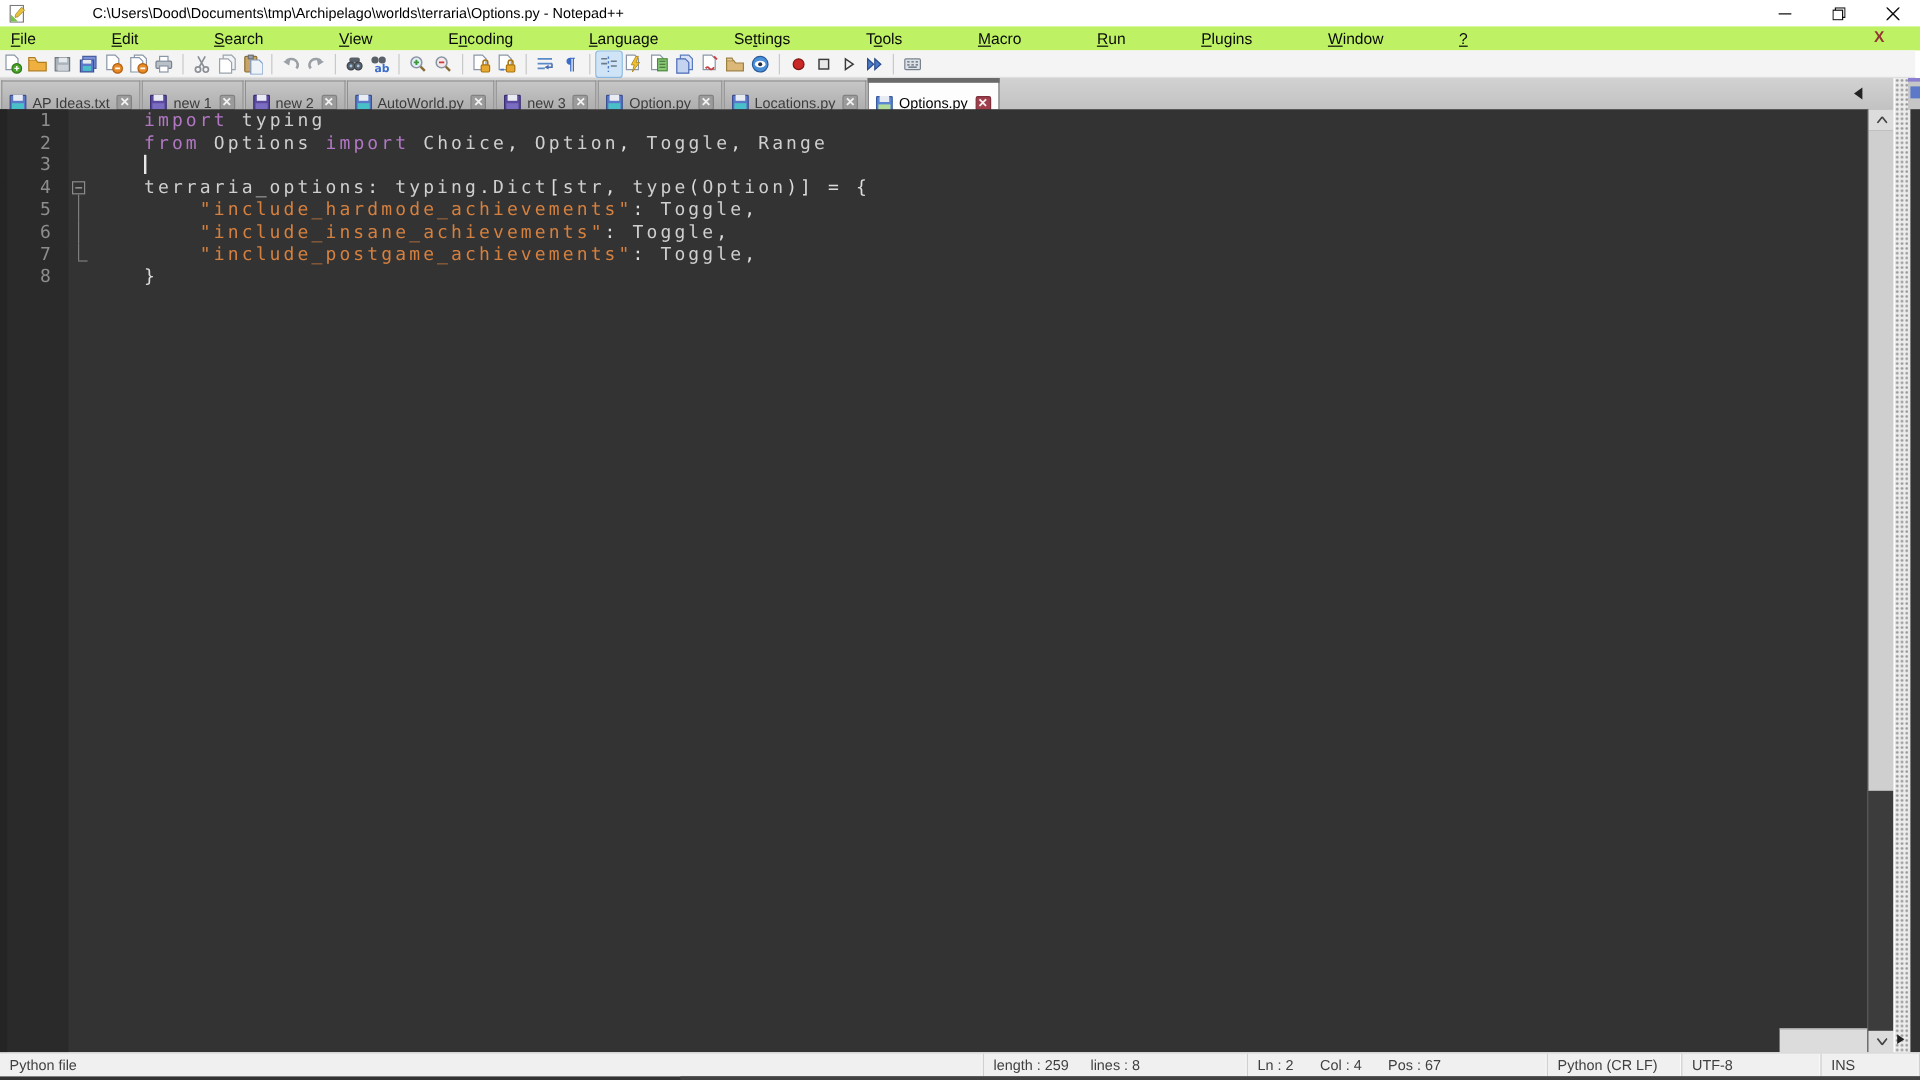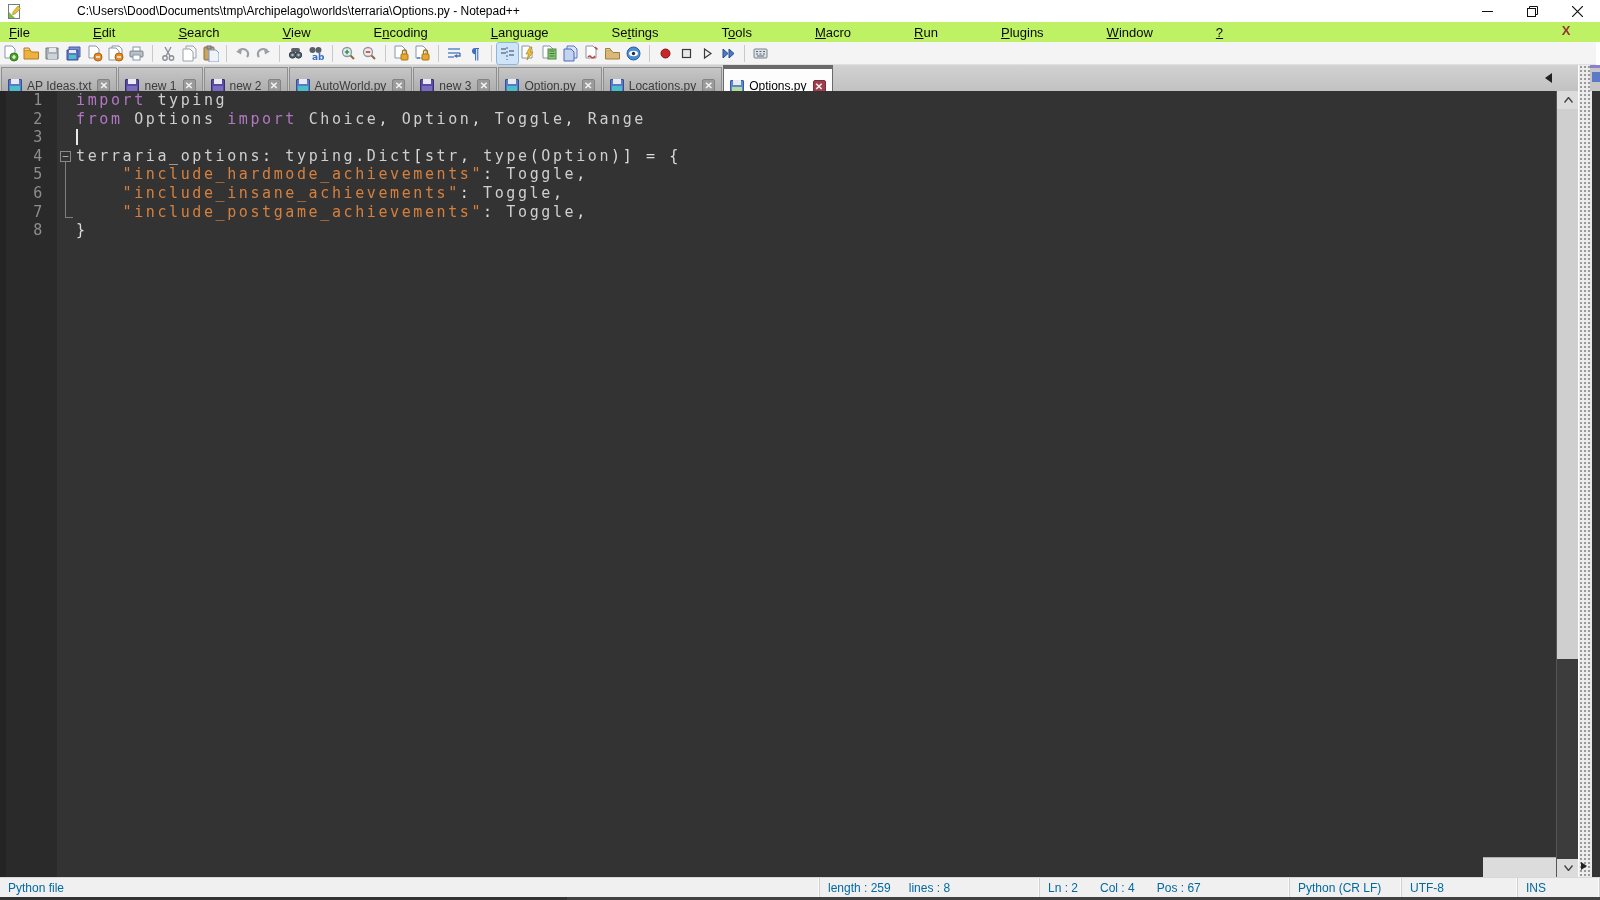--- a/index.html
+++ b/index.html
@@ -39,21 +39,21 @@
   
   .floppy .f-body { position:absolute; inset:0; border-radius:1px; }
   .floppy .f-shutter { position:absolute; left:3px; top:0; width:8px; height:5px; background:#e8ecf2; }
   .floppy .f-label { position:absolute; left:2px; bottom:1px; width:10px; height:5px; }
 
   
   .editor { position:absolute; left:0; top:91px; width:1556px; height:786px; background:var(--editor-bg); overflow:hidden; font-family:"DejaVu Sans Mono", monospace; font-size:15px; letter-spacing:2.6px; }
   .ed-row { display:flex; height:18.6px; line-height:18.6px; white-space:pre; }
   .gutter { width:57px; flex:0 0 auto; background:var(--gutter-bg); color:var(--line-number); text-align:right; padding-right:12px; border-left:6px solid #242424; }
   .foldcol { width:19px; flex:0 0 auto; position:relative; }
-  .codecol { flex:1; color:var(--default-text); position:relative; }
+  .codecol { flex:1; color:var(--default-text); position:relative;margin-left:44px; }
   .c-kw { color:var(--keyword); }
   .c-str { color:var(--string); }
   .c-op { color:var(--operator); }
   .caret { position:absolute; left:0px; top:1px; width:2px; height:16px; background:#e8e8e8; }
   .fold-box { position:absolute; left:3px; top:4px; width:11px; height:11px; border:1px solid #8a8a8a; color:#b5b5b5; font-size:11px; line-height:9px; text-align:center; background:var(--editor-bg); z-index:2; font-family:"DejaVu Sans Mono",monospace; letter-spacing:0; }
   .fold-line { position:absolute; left:8px; top:0; width:1px; height:100%; background:#7e7e7e; }
   .fold-line.from-box { top:15px; height:calc(100% - 15px); }
   .fold-corner-v { position:absolute; left:8px; top:0; width:1px; height:14px; background:#7e7e7e; }
   .fold-corner-h { position:absolute; left:8px; top:14px; width:8px; height:1px; background:#7e7e7e; }
 
@@ -66,21 +66,21 @@
   .hs-corner { position:absolute; left:1483px; top:857px; width:73px; height:20px; background:#dcdcdc; border-top:1px solid #b0b0b0; }
   .splitter { position:absolute; left:1578px; top:65px; width:12px; height:812px; background:#ececec;
               background-image:radial-gradient(#9a9a9a 1px, transparent 1.2px); background-size:4px 4px; border-left:1px solid #ffffff; }
   .split-arrow { position:absolute; left:1581px; top:862px; width:0; height:0; border-top:4px solid transparent; border-bottom:4px solid transparent; border-left:6px solid #222; }
   .sliver { position:absolute; left:1590px; top:65px; width:10px; height:812px; background:#333; }
   .sliver .sl-tab { position:absolute; left:0; top:0; width:10px; height:26px; background:#c6c6c6; border-top:3px solid #8a7fd0; }
   .sliver .sl-floppy { position:absolute; left:2px; top:7px; width:8px; height:10px; background:#5b79c8; }
   .sliver .sl-edline { position:absolute; left:0; top:26px; width:2px; height:786px; background:#e8e8e8; }
 
   
-  .statusbar { position:absolute; left:0; top:877px; width:1600px; height:20px; background:#f0f0f0; border-top:1px solid #d8d8d8; font-size:12px; color:#0369a1; display:flex; align-items:center; }
+  .statusbar { position:absolute; left:0; top:877px; width:1600px; height:20px; background:#f0f0f0; border-top:1px solid #d8d8d8; font-size:12px; color:#404040; display:flex; align-items:center; }
   .sb-sec { height:100%; display:flex; align-items:center; padding-left:8px; border-right:1px solid #d0d0d0; box-shadow:inset -1px 0 0 #fbfbfb; white-space:pre; }
   .sb-doc { width:820px; }
   .sb-len { width:220px; gap:18px; }
   .sb-pos { width:250px; gap:22px; }
   .sb-eol { width:112px; }
   .sb-enc { width:116px; }
   .sb-ins { flex:1; }
 
   .bottom-strip { position:absolute; left:0; top:897px; width:1600px; height:3px; background:#333; }
   .bottom-strip .bs-right { position:absolute; left:567px; top:0; width:1033px; height:3px; background:#414141; }

